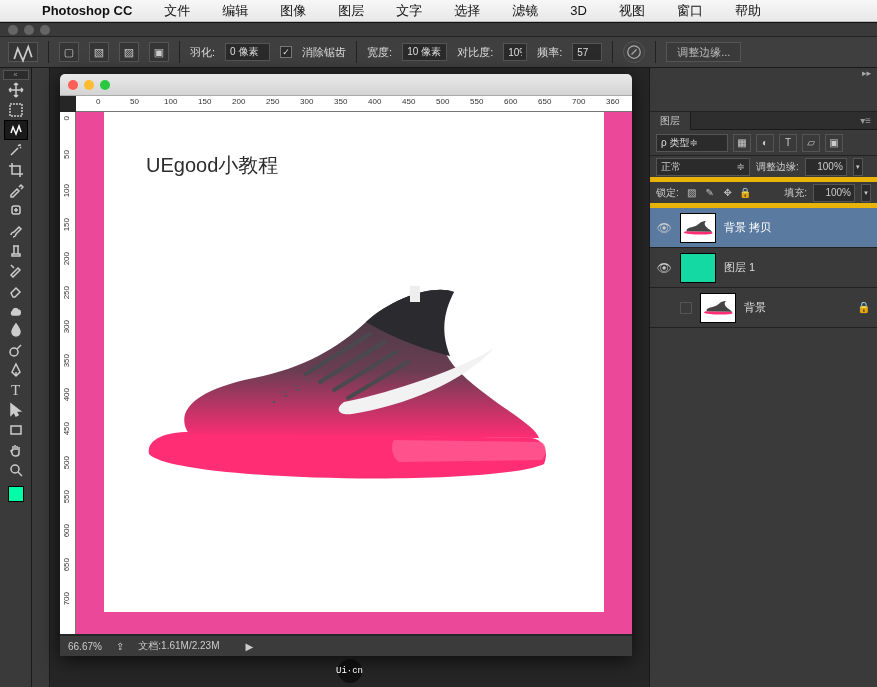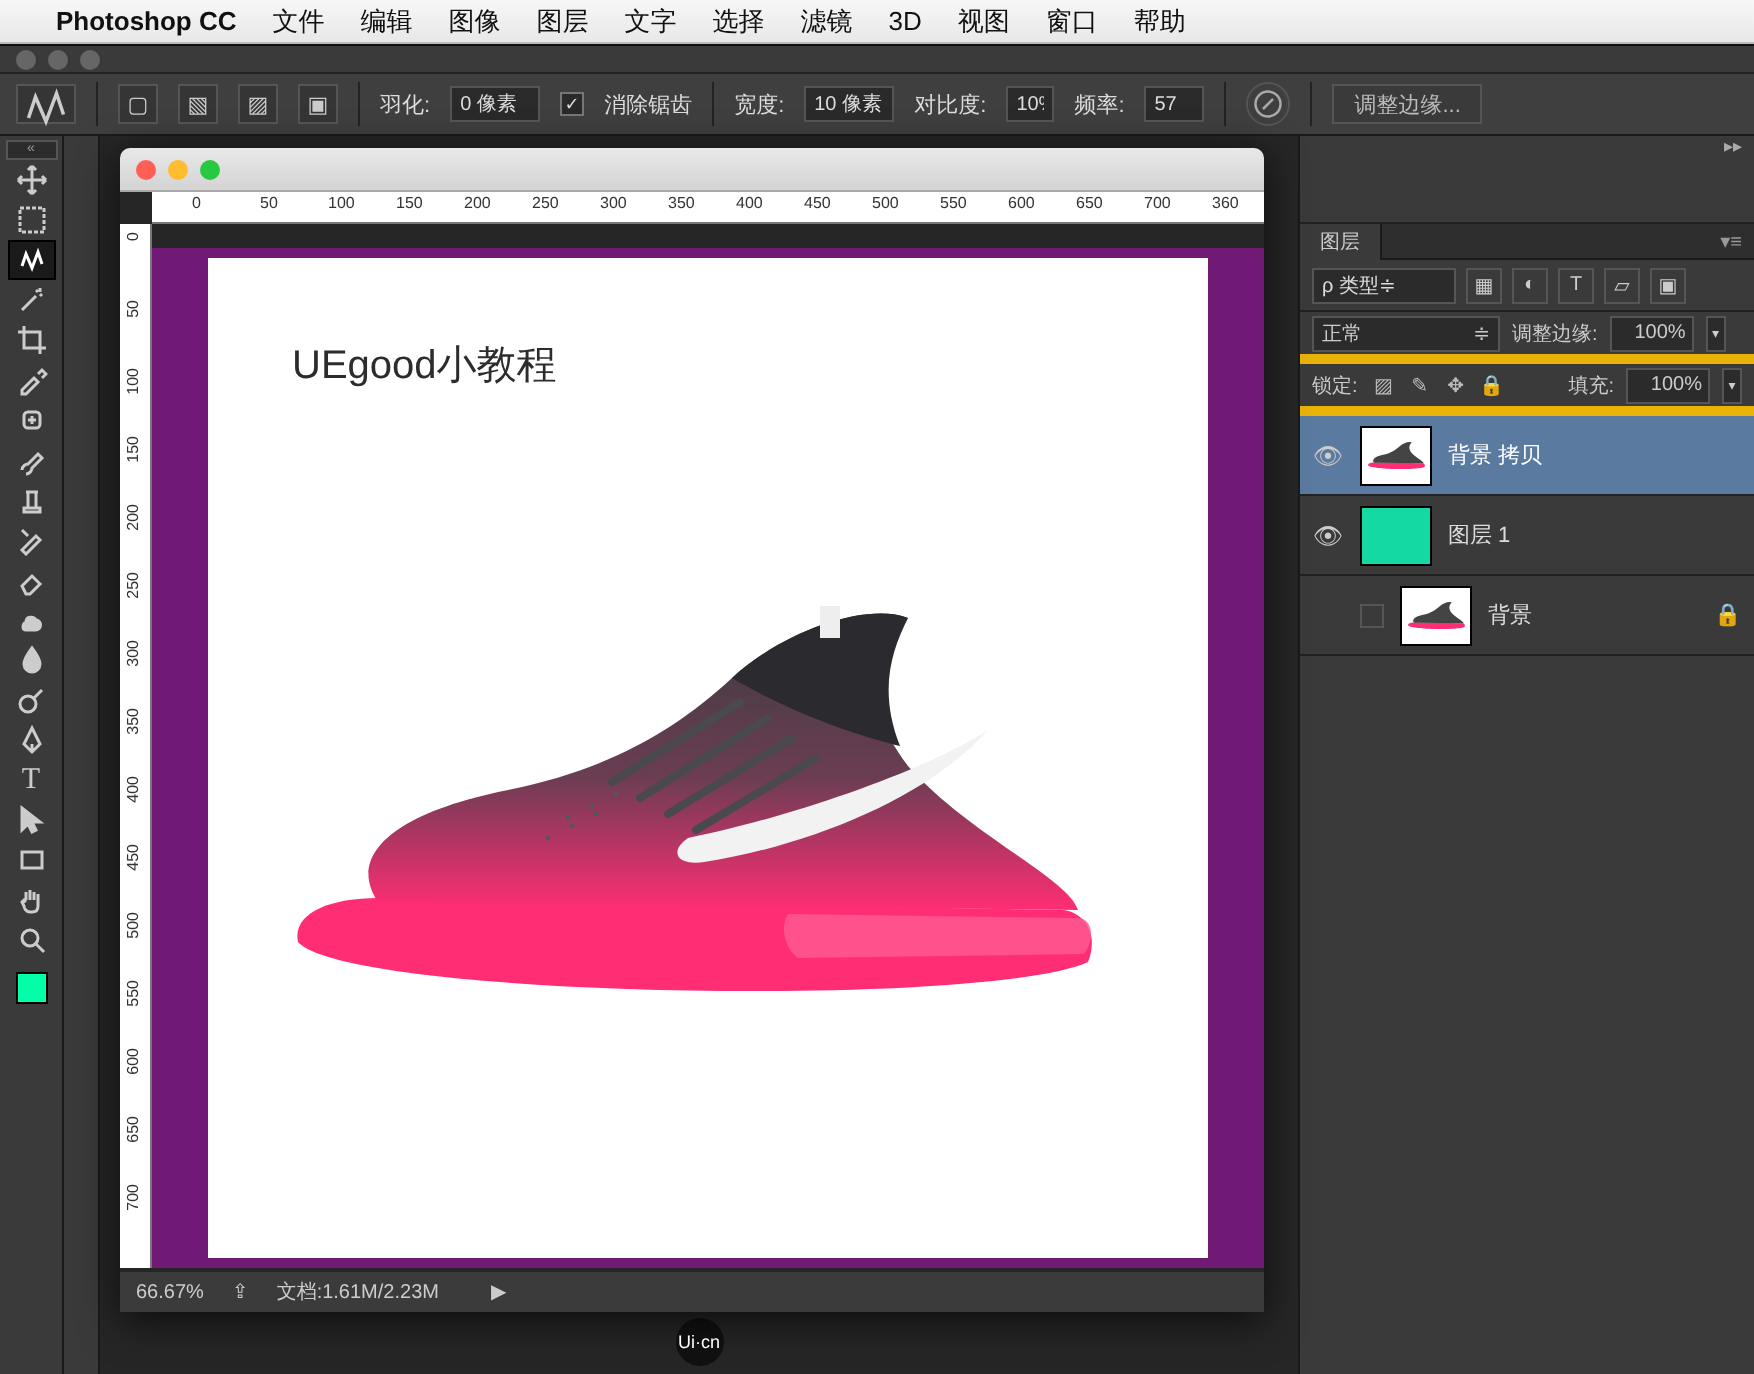--- a/index.html
+++ b/index.html
@@ -1,19 +1,19 @@
 <!DOCTYPE html>
 <html><head>
 <meta charset="utf-8">
 <style>
 * { margin: 0; padding: 0; box-sizing: border-box; font-family: "Helvetica Neue", Arial, sans-serif; }
 body { width: 877px; height: 687px; background: #323232; overflow: hidden; position: relative; }
 
 
-.mac-menubar { height: 22px; background: linear-gradient(#f7f7f7, #e8e8e8); display: flex; align-items: center; padding: 0 10px; font-size: 13px; color: #111; gap: 18px; border-bottom: 1px solid #bbb; }
+.mac-menubar { height: 22px; background: linear-gradient(#f7f7f7, #e8e8e8); display: flex; align-items: center; padding: 0 10px; font-size: 13px; color: #111; gap: 32px; border-bottom: 1px solid #bbb; }
 .mac-menubar .apple { font-size: 14px; }
 .mac-menubar .bold { font-weight: bold; }
 
 
 .app-titlebar { height: 14px; background: #3a3a3a; border-top: 1px solid #111; display: flex; align-items: center; padding-left: 8px; gap: 6px; }
 .dot { width: 10px; height: 10px; border-radius: 50%; }
 .dot.red { background: #ff5f57; }
 .dot.yellow { background: #febc2e; }
 .dot.green { background: #28c940; }
 .dot.gray { background: #666; }
@@ -44,21 +44,21 @@
 
 
 .workspace { flex: 1; background: #262626; position: relative; }
 .doc-window { position: absolute; left: 10px; top: 6px; width: 572px; height: 582px; background: #262626; box-shadow: 0 4px 20px rgba(0,0,0,0.7); border-radius: 5px 5px 0 0; overflow: hidden; }
 .doc-titlebar { height: 22px; background: linear-gradient(#e9e9e9, #d4d4d4); display: flex; align-items: center; padding: 0 8px; gap: 6px; font-size: 11px; color: #333; border-bottom: 1px solid #aaa; }
 .doc-titlebar .title-text { flex: 1; text-align: center; }
 .ruler-h { height: 16px; background: #fff; border-bottom: 1px solid #777; position: relative; overflow: hidden; font-size: 8px; color: #333; margin-left: 16px; }
 .ruler-h span { position: absolute; top: 1px; }
 .ruler-v { width: 16px; background: #fff; border-right: 1px solid #777; position: absolute; left: 0; top: 38px; bottom: 22px; overflow: hidden; font-size: 8px; color: #333; }
 .ruler-v span { position: absolute; left: 2px; writing-mode: vertical-rl; transform: rotate(180deg); }
-.canvas-wrap { position: absolute; left: 16px; top: 38px; right: 0; bottom: 22px; background: #701a75; display: flex; align-items: center; justify-content: center; overflow: hidden; margin-top: 12px; }
+.canvas-wrap { position: absolute; left: 16px; top: 38px; right: 0; bottom: 22px; background: #ec4899; display: flex; align-items: flex-start; justify-content: center; overflow: hidden; }
 .canvas { width: 500px; height: 500px; background: #fff; position: relative; }
 .canvas-text { position: absolute; left: 42px; top: 40px; font-size: 20px; color: #2c2c2c; font-weight: 500; }
 .shoe { position: absolute; left: 30px; top: 170px; width: 420px; height: 210px; }
 .doc-status { height: 20px; background: #3b3b3b; display: flex; align-items: center; font-size: 10px; color: #ccc; gap: 14px; padding: 0 8px; position: absolute; bottom: 0; left: 0; right: 0; }
 .doc-status .play { margin-left: 12px; }
 
 
 .right-panel { width: 228px; background: #3a3a3a; border-left: 1px solid #1a1a1a; display: flex; flex-direction: column; }
 .panel-spacer { height: 44px; border-bottom: 1px solid #222; position: relative; }
 .panel-spacer .arrows { position: absolute; right: 6px; top: 0px; color: #aaa; font-size: 9px; }
@@ -76,21 +76,21 @@
 .lock-icons span { width: 14px; height: 14px; display: flex; align-items: center; justify-content: center; font-size: 10px; color: #bbb; }
 
 .layer-list { flex: 0 0 auto; }
 .layer { height: 40px; display: flex; align-items: center; padding: 0 6px; gap: 8px; border-bottom: 1px solid #222; font-size: 11px; color: #ddd; }
 .layer.active { background: #5a7aa0; color: #fff; }
 .eye { width: 16px; height: 16px; display: flex; align-items: center; justify-content: center; font-size: 12px; color: #ccc; }
 .layer .thumb { width: 36px; height: 30px; background: #fff; border: 1px solid #000; display: flex; align-items: center; justify-content: center; position: relative; overflow: hidden; }
 .layer .thumb.green { background: #14d9a2; }
 .layer .lock-ind { margin-left: auto; font-size: 11px; color: #ccc; }
 
-.watermark { position: absolute; bottom: 4px; left: 50%; transform: translateX(-50%); width: 24px; height: 24px; border-radius: 50%; background: rgba(0,0,0,.55); color: #fff; font-size: 9px; display: flex; align-items: center; justify-content: center; }
+.watermark { position: absolute; bottom: 4px; left: 50%; transform: translateX(-50%); width: 24px; height: 24px; border-radius: 50%; background: rgba(0,0,0,.55); color: #fff; font-size: 9px; display: flex; align-items: center; justify-content: center; font-family: Liberation Mono, monospace; }
 </style>
 </head>
 <body>
 
 <div class="mac-menubar">
   <span class="apple"></span>
   <span class="bold">Photoshop CC</span>
   <span>文件</span>
   <span>编辑</span>
   <span>图像</span>

